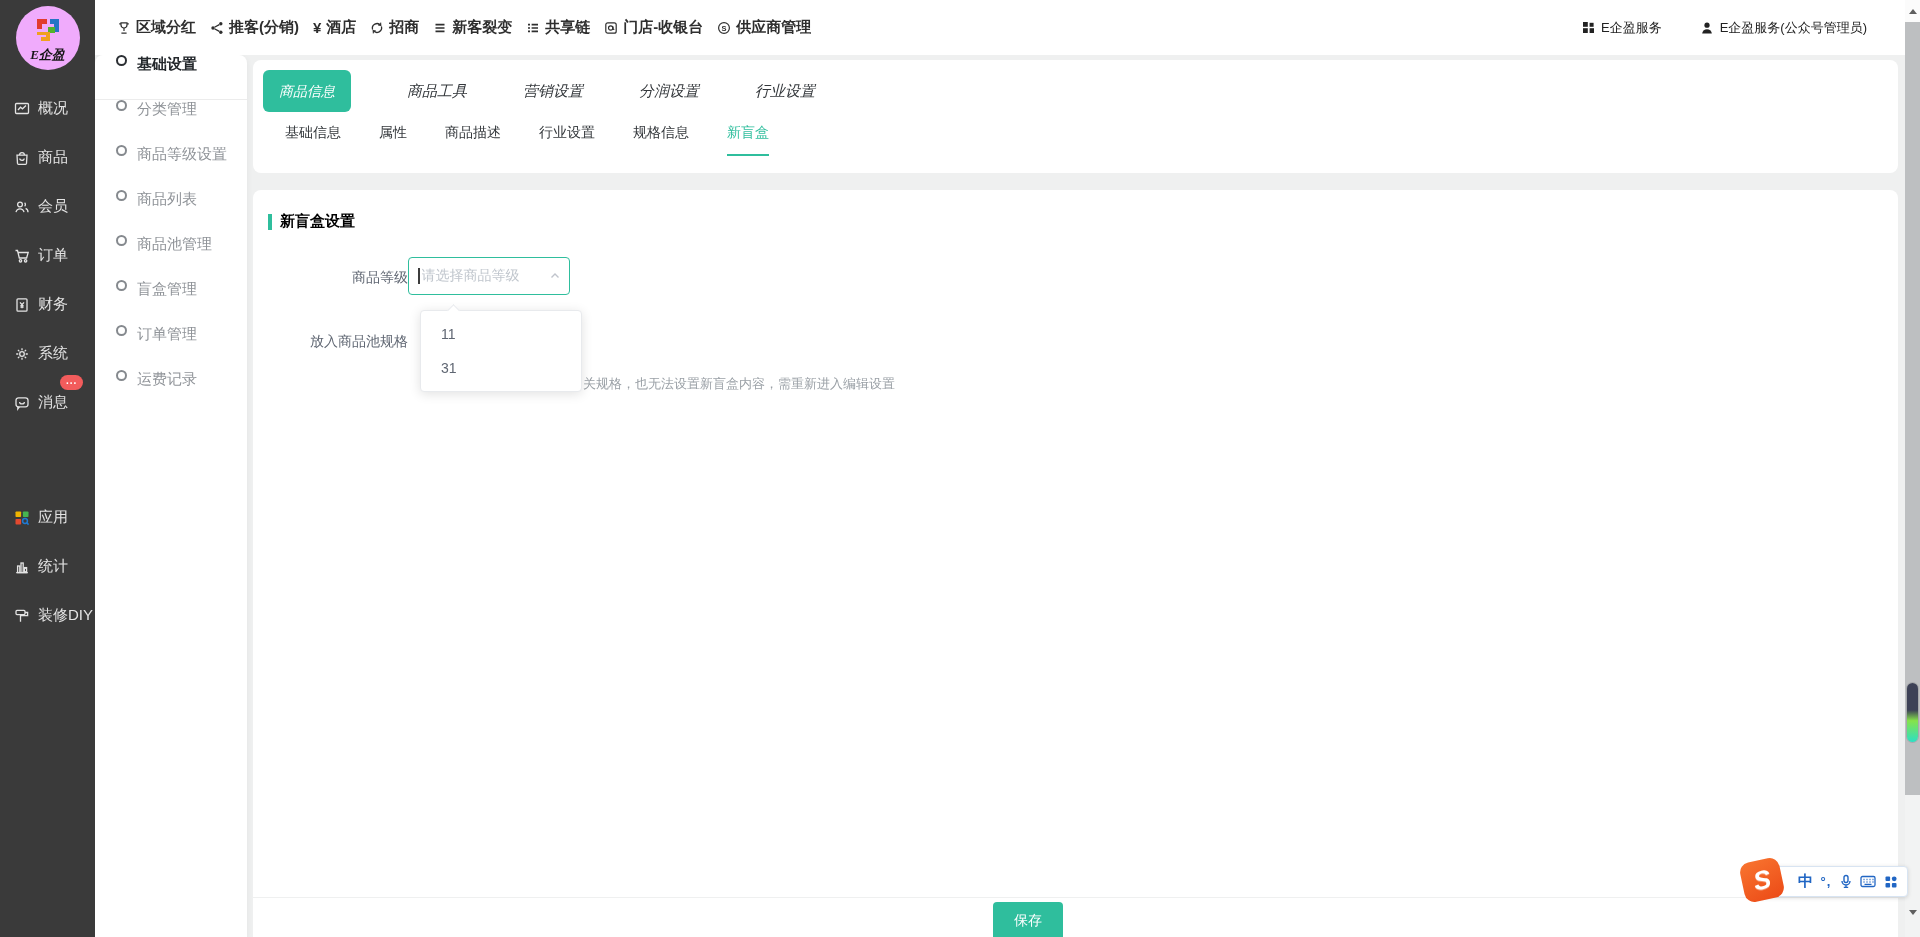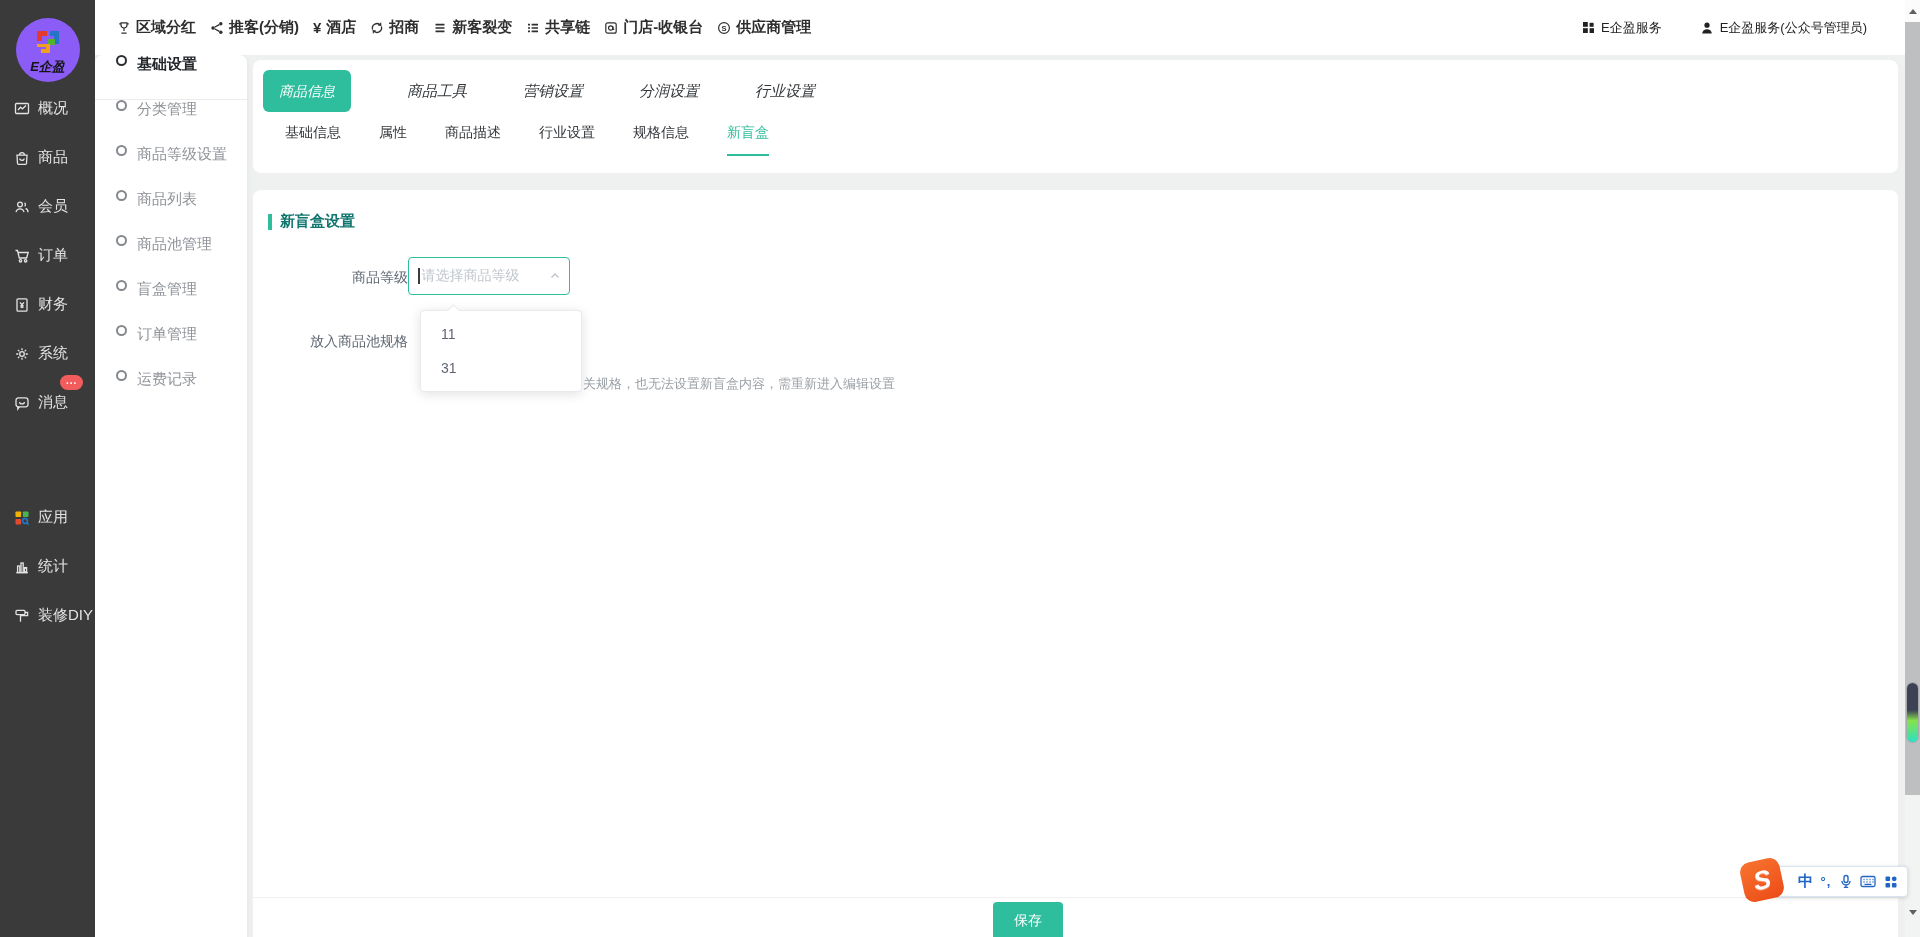--- a/index.html
+++ b/index.html
@@ -3,21 +3,21 @@
 <meta charset="utf-8">
 <style>
   * { margin:0; padding:0; box-sizing:border-box; }
   html,body { width:1920px; height:937px; overflow:hidden; }
   body { position:relative; background:#eff0f0; font-family:"Liberation Sans",sans-serif; }
   svg { display:block; }
 
   
   .dark-sidebar { position:absolute; left:0; top:0; width:95px; height:937px; background:#3a3a3a; z-index:5; }
   .logo-wrap { height:84px; position:relative; }
-  .logo-circle { position:absolute; left:50%; top:18px; transform:translateX(-50%); width:64px; height:64px; background:#8b5cf6; border-radius:50%; }
+  .logo-circle { position:absolute; left:50%; top:6px; transform:translateX(-50%); width:64px; height:64px; background:#f0abfc; border-radius:50%;font-family:Liberation Serif, serif; }
   .logo-glyph { position:absolute; left:17px; top:9px; }
   .logo-text { position:absolute; left:0; right:0; bottom:6px; text-align:center; font-size:13px; font-weight:bold; font-style:italic; color:#141414; letter-spacing:0; }
   .side-item { position:relative; display:flex; align-items:center; gap:7px; height:49px; padding-left:13px; color:#e3e3e3; font-size:15px; cursor:pointer; }
   .side-item svg { flex:0 0 auto; }
   .side-spacer { height:66px; }
   .msg-badge { position:absolute; top:-3px; left:60px; height:15px; padding:0 6px; background:#f25c5c; border-radius:8px; color:#fff; font-size:10px; line-height:11px; font-weight:bold; letter-spacing:1px; }
 
   
   .topbar { position:absolute; left:95px; top:0; right:15px; height:55px; background:#fff; display:flex; align-items:center; padding-left:22px; z-index:4; }
   .topnav { display:flex; align-items:center; gap:14px; }
@@ -37,21 +37,21 @@
   .main-area { position:absolute; left:253px; top:0; width:1645px; height:937px; }
   .tabs-card { position:absolute; top:60px; left:0; width:100%; height:113px; background:#fff; border-radius:8px; }
   .main-tabs { display:flex; align-items:center; gap:56px; padding:10px 0 0 10px; height:52px; }
   .main-tab { font-size:15px; color:#33373b; cursor:pointer;font-style:italic; }
   .main-tab.active { background:#2fbe9d; color:#fff; font-size:14px; height:42px; line-height:42px; padding:0 16px; border-radius:6px; }
   .sub-tabs { display:flex; gap:38px; padding-left:32px; margin-top:12px; }
   .sub-tab { font-size:14px; color:#33373b; padding-bottom:12px; cursor:pointer; }
   .sub-tab.active { color:#2fbe9d; border-bottom:2px solid #2fbe9d; }
 
   .content-card { position:absolute; top:190px; left:0; width:100%; height:707px; background:#fff; border-radius:8px 8px 0 0; }
-  .section-title { position:absolute; top:22px; left:15px; display:flex; align-items:center; gap:8px; font-size:15px; font-weight:bold; color:#0f766e; }
+  .section-title { position:absolute; top:22px; left:15px; display:flex; align-items:center; gap:8px; font-size:15px; font-weight:bold; color:#000000; }
   .green-bar { width:4px; height:16px; background:#2fbe9d; }
   .form-label { position:absolute; left:5px; width:150px; text-align:right; font-size:14px; color:#5f6672; line-height:20px; }
   .lbl-level { top:77px; }
   .lbl-pool  { top:141px; }
   .select-box { position:absolute; top:67px; left:155px; width:162px; height:38px; background:#fff; border:1.5px solid #2fbe9d; border-radius:4px; display:flex; align-items:center; padding:0 8px 0 9px; cursor:pointer; }
   .text-caret { width:1.5px; height:16px; background:#3c3c3c; margin-right:2px; }
   .sel-placeholder { flex:1; font-size:14px; color:#c0c6cd; white-space:nowrap; overflow:hidden; }
   .dropdown { position:absolute; top:120px; left:167px; width:162px; background:#fff; border:1px solid #e8eaed; border-radius:4px; box-shadow:0 2px 12px rgba(0,0,0,.12); padding:6px 0; z-index:10; }
   .dropdown .notch { position:absolute; top:-5px; left:28px; width:9px; height:9px; background:#fff; border-left:1px solid #e8eaed; border-top:1px solid #e8eaed; transform:rotate(45deg); }
   .dd-option { height:34px; line-height:34px; padding-left:20px; font-size:14px; color:#5f6672; cursor:pointer; }

